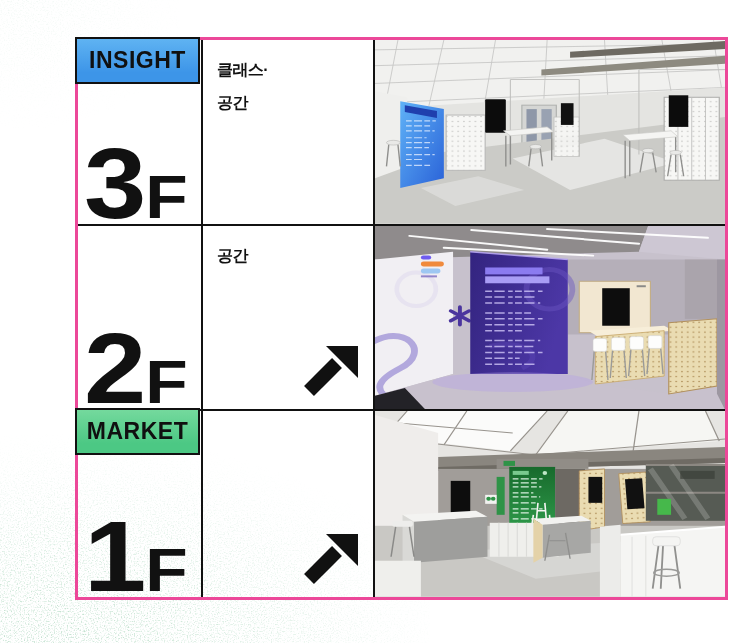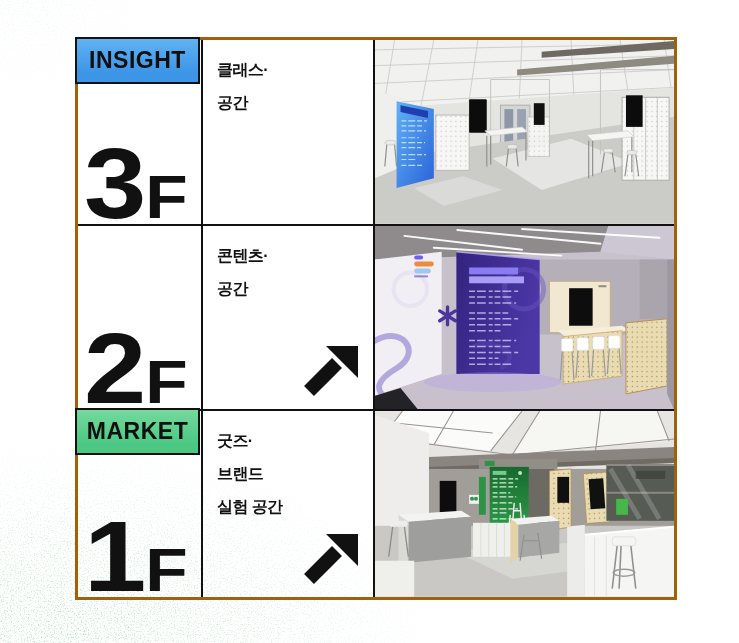--- a/index.html
+++ b/index.html
@@ -1,21 +1,21 @@
 <!DOCTYPE html>
 <html><head>
 <meta charset="utf-8">
 <style>
   html,body{margin:0;padding:0;background:#fff;}
   .stage{position:relative;width:739px;height:643px;background:#ffffff;overflow:hidden;
          font-family:"Liberation Sans", sans-serif;color:#111;}
   .texture{position:absolute;left:0;top:0;z-index:0;}
-  .board{position:absolute;left:75px;top:37px;width:602px;height:563px;z-index:1;
+  .board{position:absolute;left:75px;top:37px;width:653px;height:563px;z-index:1;
          display:grid;grid-template-columns:125px 172px 1fr;grid-template-rows:repeat(3,1fr);
-         border:3px solid #a16207;box-sizing:border-box;}
+         border:3px solid #ec4899;box-sizing:border-box;}
   .cell{position:relative;box-sizing:border-box;border-right:2px solid #111;border-bottom:2px solid #111;background:transparent;}
   .cell.c3{border-right:none;padding:0;overflow:hidden;background:#e9e9e7;}
   .cell.r3{border-bottom:none;}
   .badge{position:absolute;left:-3px;top:-3px;right:1px;height:47px;border:2.5px solid #111;
          display:flex;align-items:center;justify-content:center;
          font-weight:bold;font-size:23px;letter-spacing:.5px;color:#101010;box-sizing:border-box;}
   .floornum{position:absolute;left:6px;bottom:2px;font-weight:bold;letter-spacing:-3px;
             line-height:.78;transform:scaleX(1.12);transform-origin:left bottom;white-space:nowrap;}
   .floornum .num{font-size:100px;}
   .floornum .suf{font-size:62px;margin-left:2px;}
@@ -137,21 +137,20 @@
     </div>
 
     <div class="cell c1 r2">
       <div class="floornum">
         <span class="num">2</span><span class="suf">F</span>
       </div>
     </div>
 
     <div class="cell c2 r2">
       <div class="desc">
-        <span>콘텐츠·</span>
         <span>공간</span>
       </div>
       <svg class="arrow" viewBox="0 0 54 50">
         <g>
           <polygon points="22,0 54,0 54,32" fill="#111"></polygon>
           <path d="M5,45 L33,17" stroke="#111" stroke-width="14" fill="none"></path>
         </g>
       </svg>
     </div>
 
@@ -213,25 +212,20 @@
     <div class="cell c1 r3">
       <div class="badge" style="background: linear-gradient(rgb(116, 217, 157), rgb(76, 200, 132) 78%);">
         <span>MARKET</span>
       </div>
       <div class="floornum">
         <span class="num">1</span><span class="suf">F</span>
       </div>
     </div>
 
     <div class="cell c2 r3">
-      <div class="desc">
-        <span>굿즈·</span>
-        <span>브랜드</span>
-        <span>실험 공간</span>
-      </div>
       <svg class="arrow" viewBox="0 0 54 50">
         <g>
           <polygon points="22,0 54,0 54,32" fill="#111"></polygon>
           <path d="M5,45 L33,17" stroke="#111" stroke-width="14" fill="none"></path>
         </g>
       </svg>
     </div>
 
     <div class="cell c3 r3">
       <svg class="scene" viewBox="0 0 305 186" preserveAspectRatio="none">

